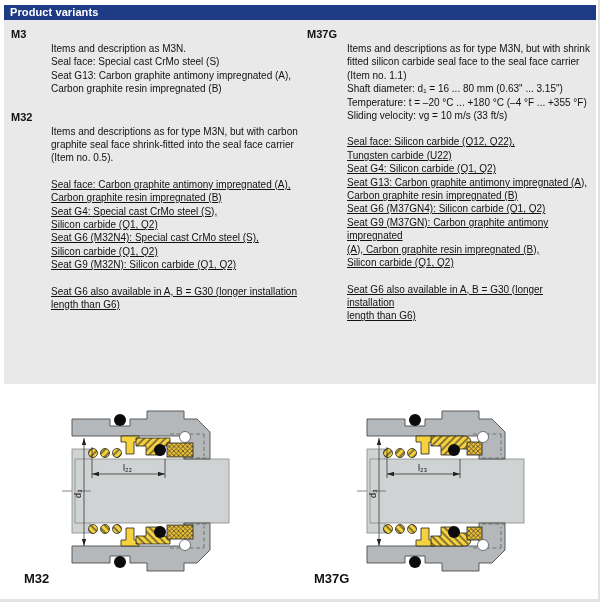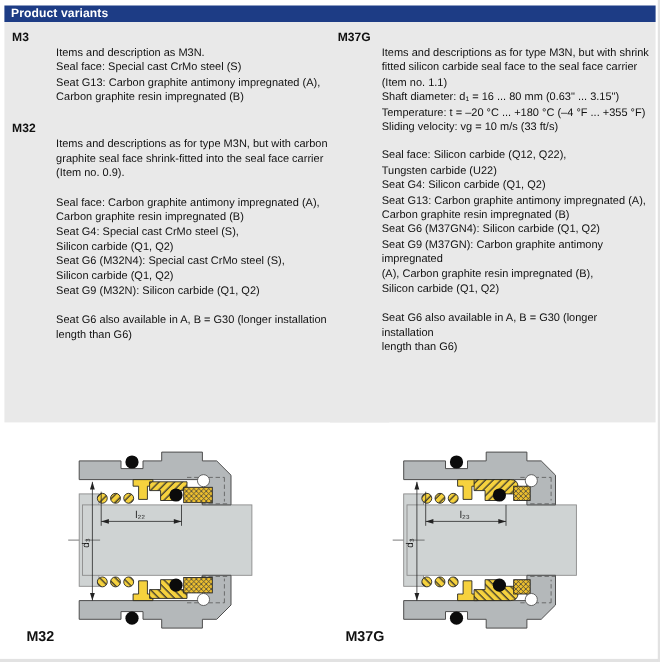--- a/index.html
+++ b/index.html
@@ -15,21 +15,21 @@
   }
   .panel{
     position:absolute;top:20px;height:364px;background:#e9e9e9;
     box-sizing:border-box;padding:5px 6px 0 7px;overflow:hidden;
   }
   .panel-left{left:4px;width:350px;}
   .panel-right{left:300px;width:296px;}
   .sec-heading{font-size:11px;font-weight:bold;line-height:14px;margin:2px 0 1px 0;}
   .section + .section{margin-top:14px;}
   .para{font-size:10px;line-height:13.4px;white-space:pre-line;margin-left:40px;}
-  .para + .para{margin-top:13px;}
+  .para + .para{margin-top:13px;text-decoration:underline;}
   .figure-label{position:absolute;top:571px;font-size:13px;font-weight:bold;}
   .fig-svg{position:absolute;top:397px;}
   svg text{font-family:"Liberation Sans",sans-serif;fill:#111;}
 </style>
 </head>
 <body>
 
 <div class="page">
 
   <div class="header-bar">Product variants</div>
@@ -39,21 +39,21 @@
       <div class="sec-heading">M3</div>
       <div class="para">Items and description as M3N.
 Seal face: Special cast CrMo steel (S)
 Seat G13: Carbon graphite antimony impregnated (A),
 Carbon graphite resin impregnated (B)</div>
     </div>
     <div class="section">
       <div class="sec-heading">M32</div>
       <div class="para">Items and descriptions as for type M3N, but with carbon
 graphite seal face shrink-fitted into the seal face carrier
-(Item no. 0.9).</div>
+(Item no. 0.5).</div>
       <div class="para">Seal face: Carbon graphite antimony impregnated (A),
 Carbon graphite resin impregnated (B)
 Seat G4: Special cast CrMo steel (S),
 Silicon carbide (Q1, Q2)
 Seat G6 (M32N4): Special cast CrMo steel (S),
 Silicon carbide (Q1, Q2)
 Seat G9 (M32N): Silicon carbide (Q1, Q2)</div>
       <div class="para">Seat G6 also available in A, B = G30 (longer installation
 length than G6)</div>
     </div>

